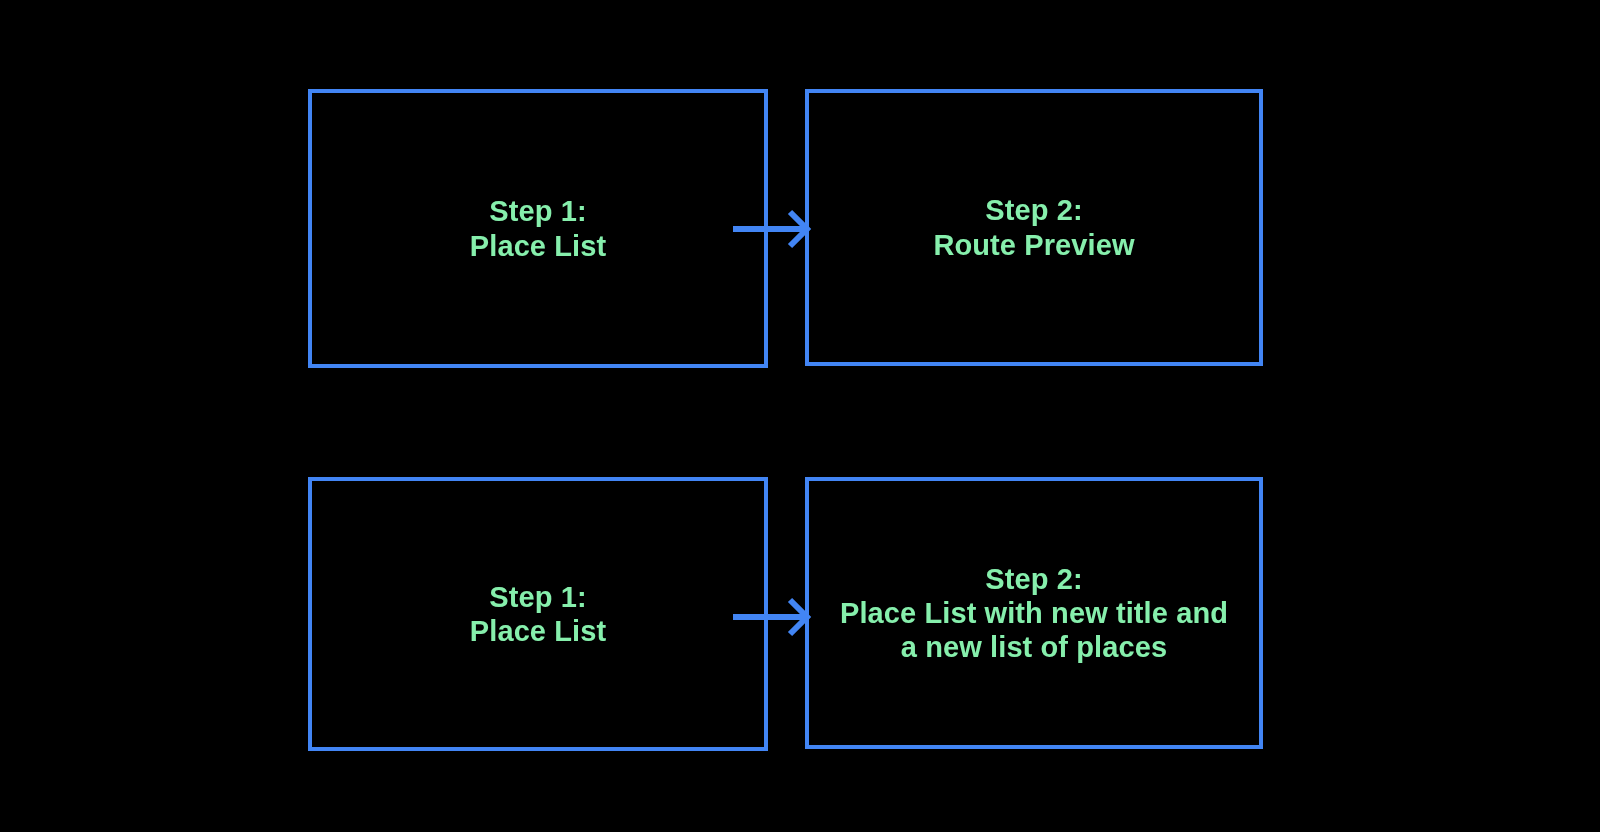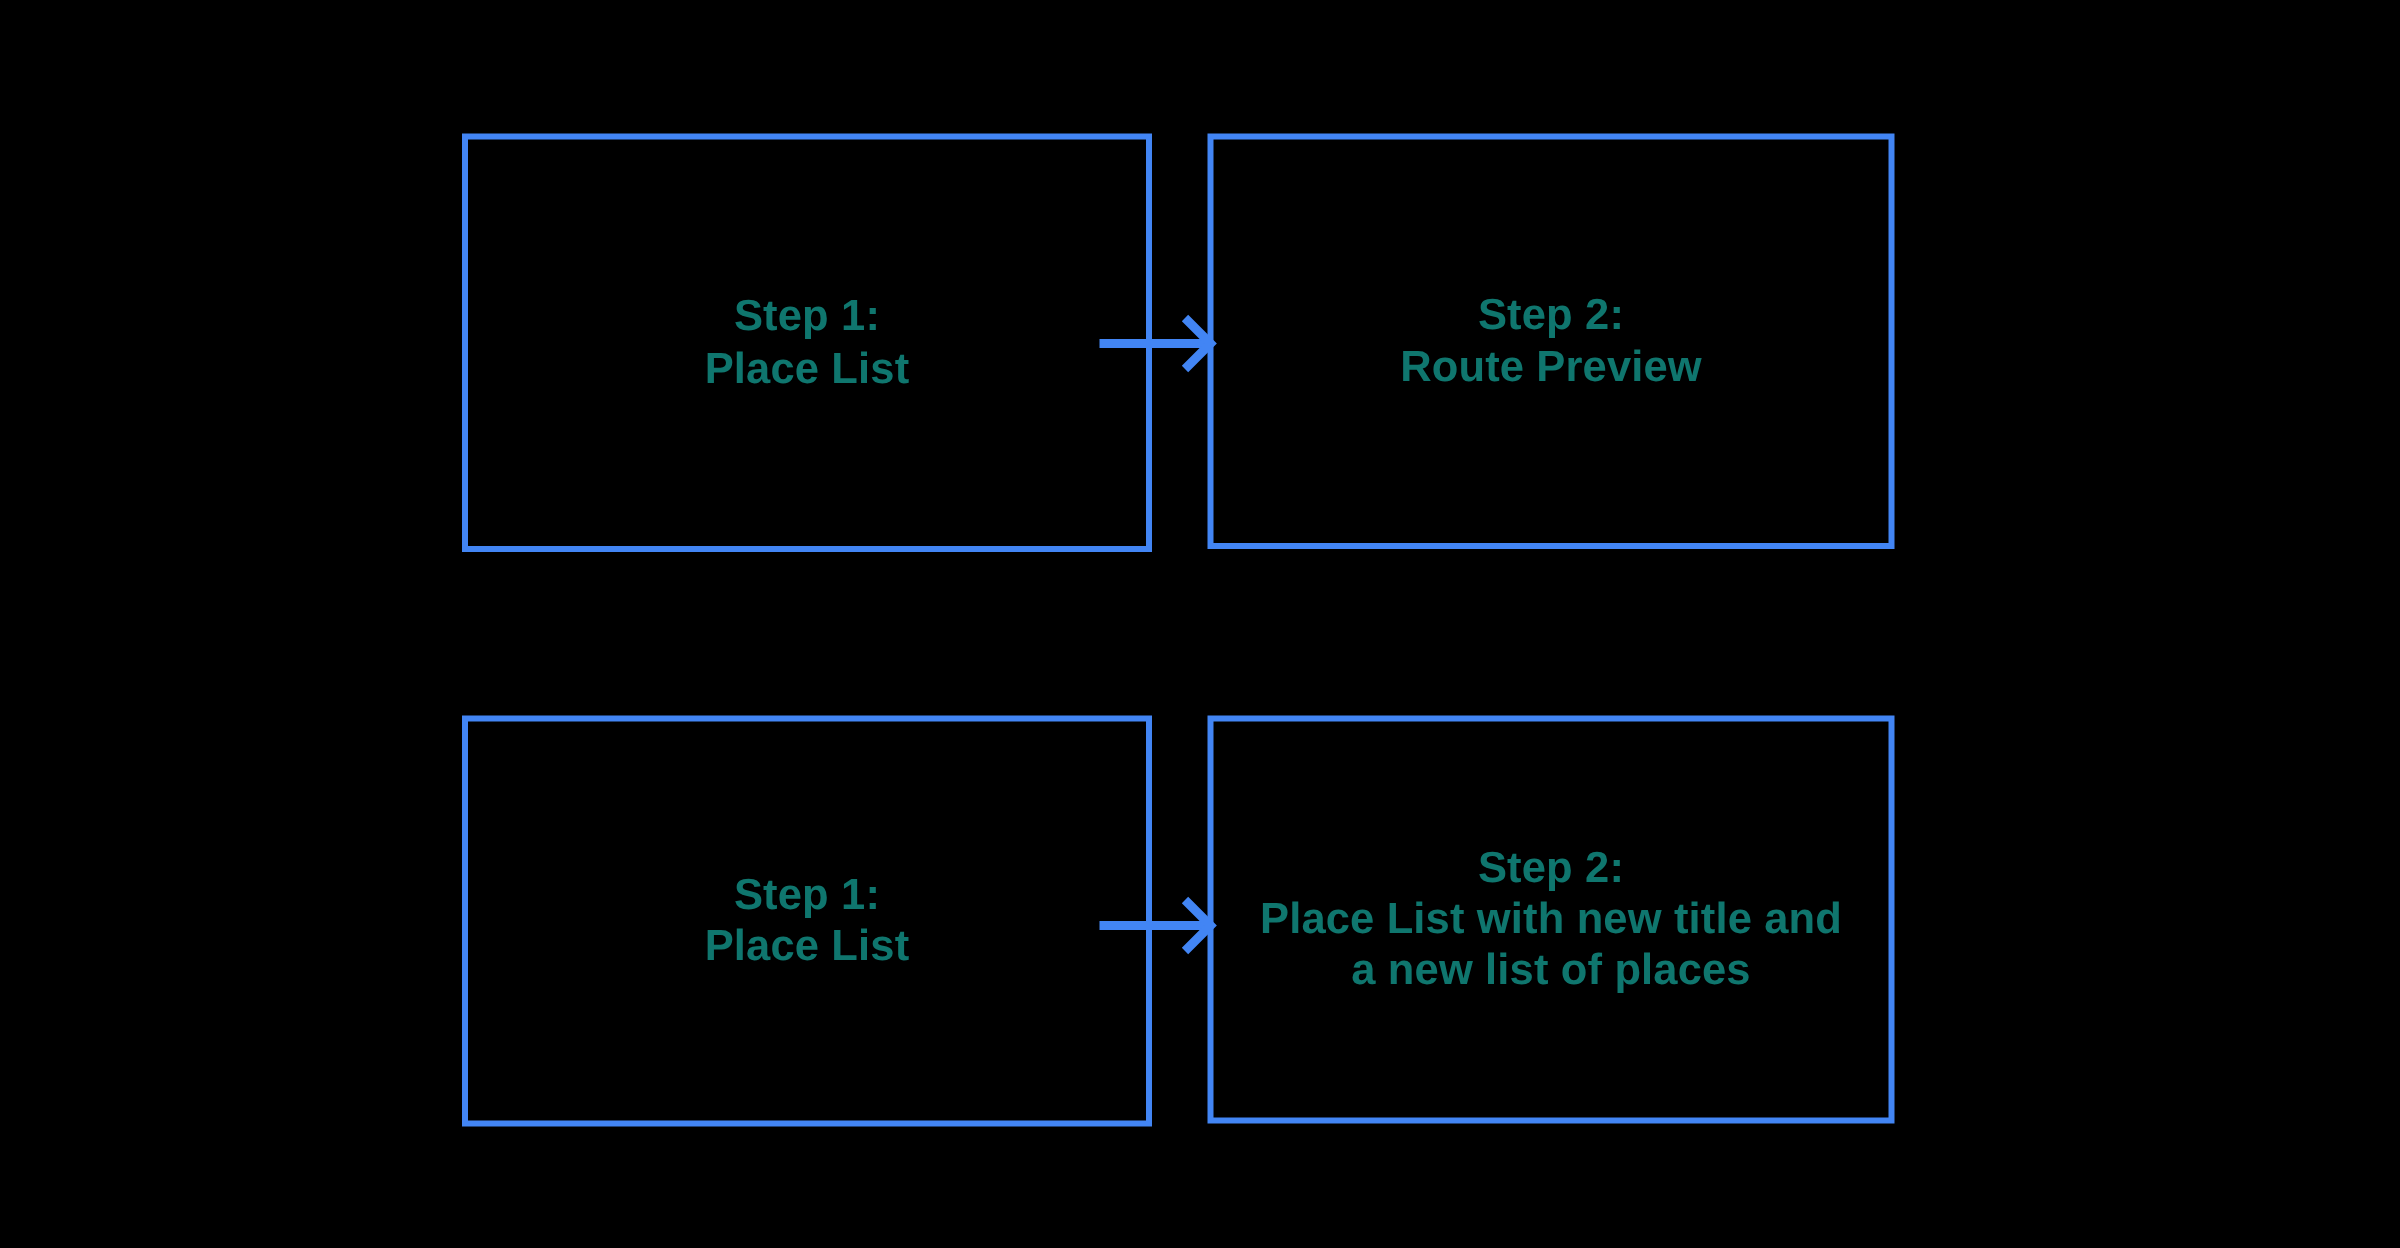--- a/index.html
+++ b/index.html
@@ -38,21 +38,21 @@
     text-align: center;
   }
   
   #row-0 .box-0 { left: 308px; top: 0px;  width: 460px; height: 279px; }
   #row-0 .box-1 { left: 805px; top: 0px;  width: 458px; height: 277px; }
   
   #row-1 .box-0 { left: 308px; top: 0px;  width: 460px; height: 274px; }
   #row-1 .box-1 { left: 805px; top: 0px;  width: 458px; height: 272px; }
 
   .step-label {
-    color: #0f766e;
+    color: #86efac;
     font-size: 29px;
     font-weight: bold;
     line-height: 1.18;
     letter-spacing: 0.1px;
     white-space: pre-line;
     padding: 0 10px;
   }
 
   .flow-arrow {
     position: absolute;

